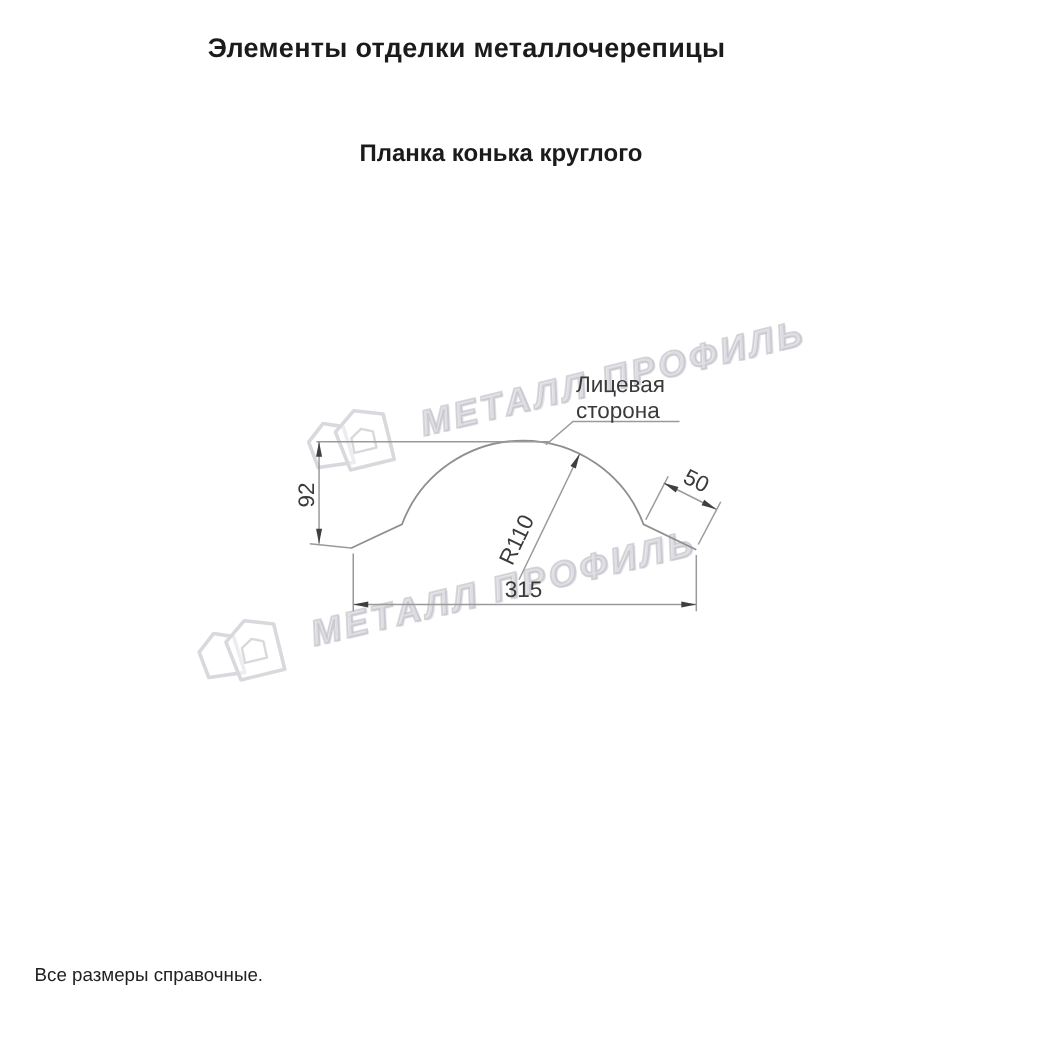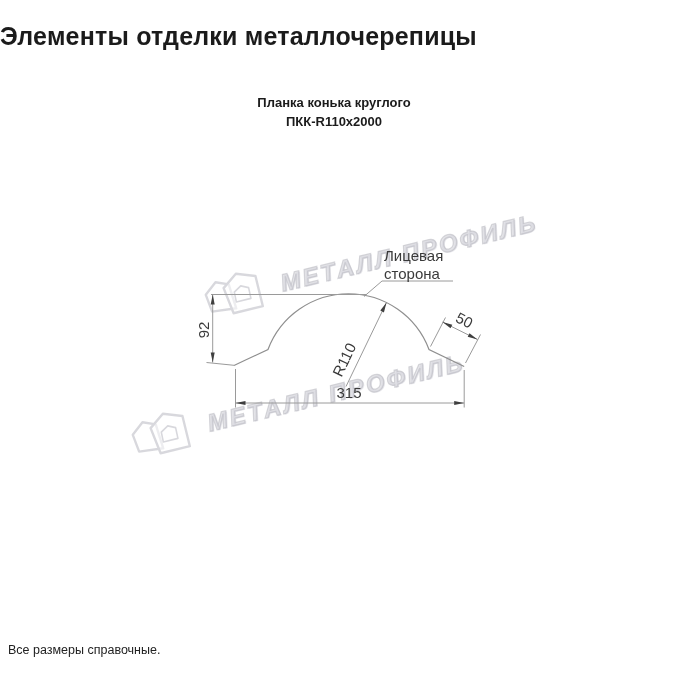--- a/index.html
+++ b/index.html
@@ -3,30 +3,30 @@
 <meta charset="utf-8">
 <style>
   html,body{margin:0;padding:0;}
   body{
     width:700px;height:700px;position:relative;overflow:hidden;
     background:#ffffff;
     font-family:"Liberation Sans",sans-serif;
   }
   .title{
     position:absolute;top:22px;left:0;width:622px;
-    text-align:left;font-size:25px;font-weight:bold;color:#1b1b1b;
+    text-align:center;font-size:18px;font-weight:bold;color:#1b1b1b;
     letter-spacing:0.2px;
   }
   .subtitle{
     position:absolute;top:94px;left:0;width:668px;
-    text-align:center;font-size:13px;font-weight:bold;color:#1b1b1b;
+    text-align:center;font-size:16px;font-weight:bold;color:#1b1b1b;
     line-height:18.5px;
   }
   .footnotes{
-    position:absolute;left:8px;top:641px;
+    position:absolute;left:23px;top:641px;
     font-size:12.5px;color:#222;line-height:18px;
   }
   .drawing{position:absolute;left:0;top:0;}
   .drawing text{
     font-family:"Liberation Sans",sans-serif;
     font-size:15px;fill:#3a3a3a;
   }
   .watermark{
     position:absolute;height:50px;display:flex;align-items:center;gap:10px;
     transform-origin:left center;pointer-events:none;white-space:nowrap;
@@ -64,21 +64,20 @@
       <polygon points="30,30 31,20 39,16 46,20 45,31" stroke-width="1.6"></polygon>
     </g>
   </svg>
   <span class="wm-text">МЕТАЛЛ ПРОФИЛЬ</span>
 </div>
 
 <div class="title">Элементы отделки металлочерепицы</div>
 
 <div class="subtitle">
   <div>Планка конька круглого</div>
-  <div>ПКК-R110х2000</div>
 </div>
 
 <svg class="drawing" width="700" height="700" viewBox="0 0 700 700">
 
   <path d="M 234 365.5 L 244.5 360.5 L 268 349.5 A 86 86 0 0 1 429 349.5 L 464.2 366.5" fill="none" stroke="#8f8f8f" stroke-width="1.2"></path>
 
   <g fill="none" stroke="#9a9a9a" stroke-width="1">
 
     <path d="M 211 294.5 L 366.5 294.5"></path>
     <path d="M 206.5 362.5 L 234 365.3"></path>

